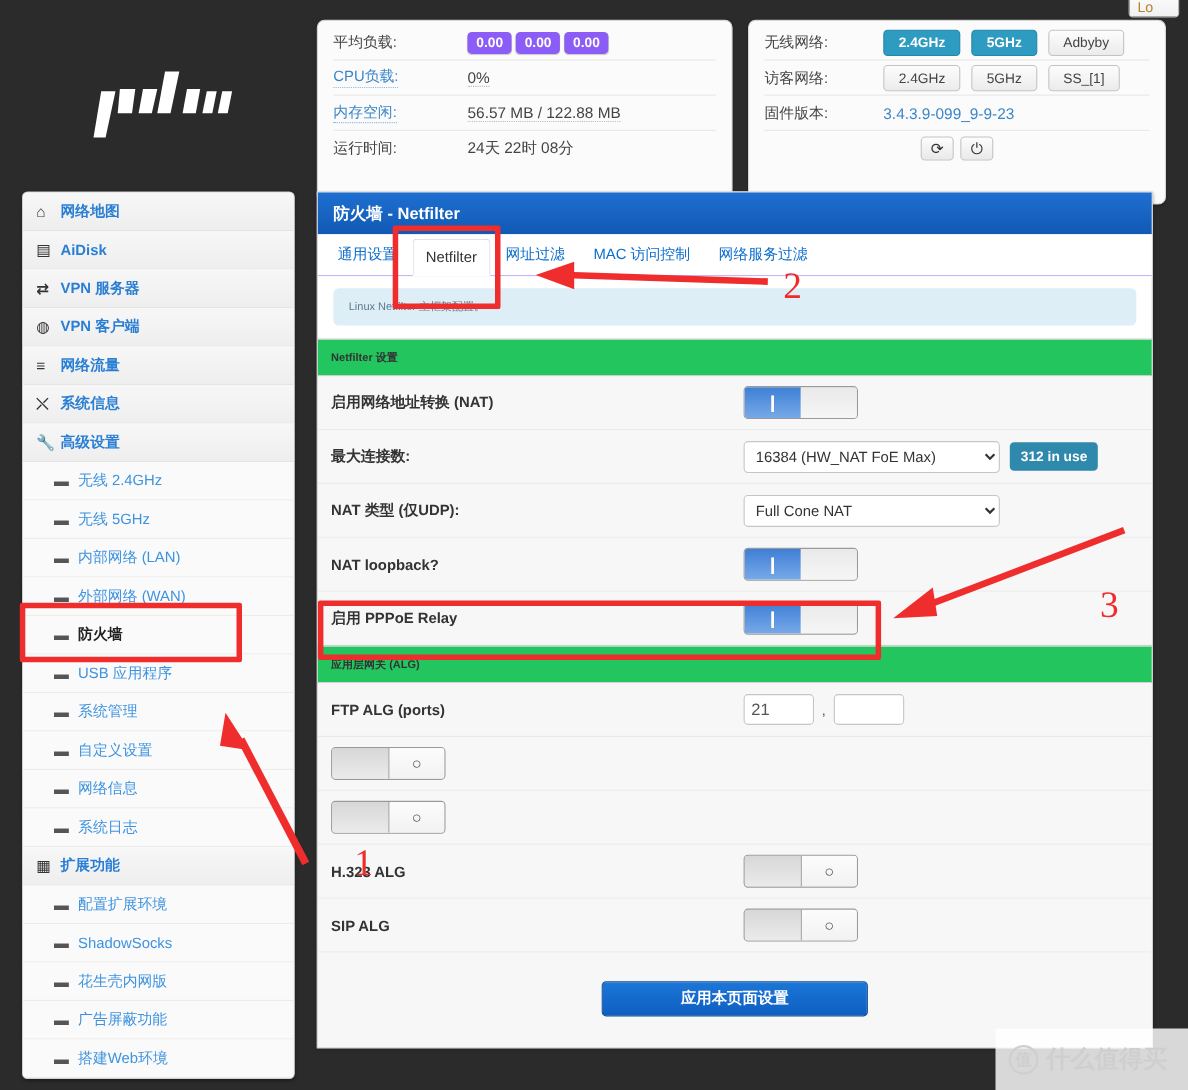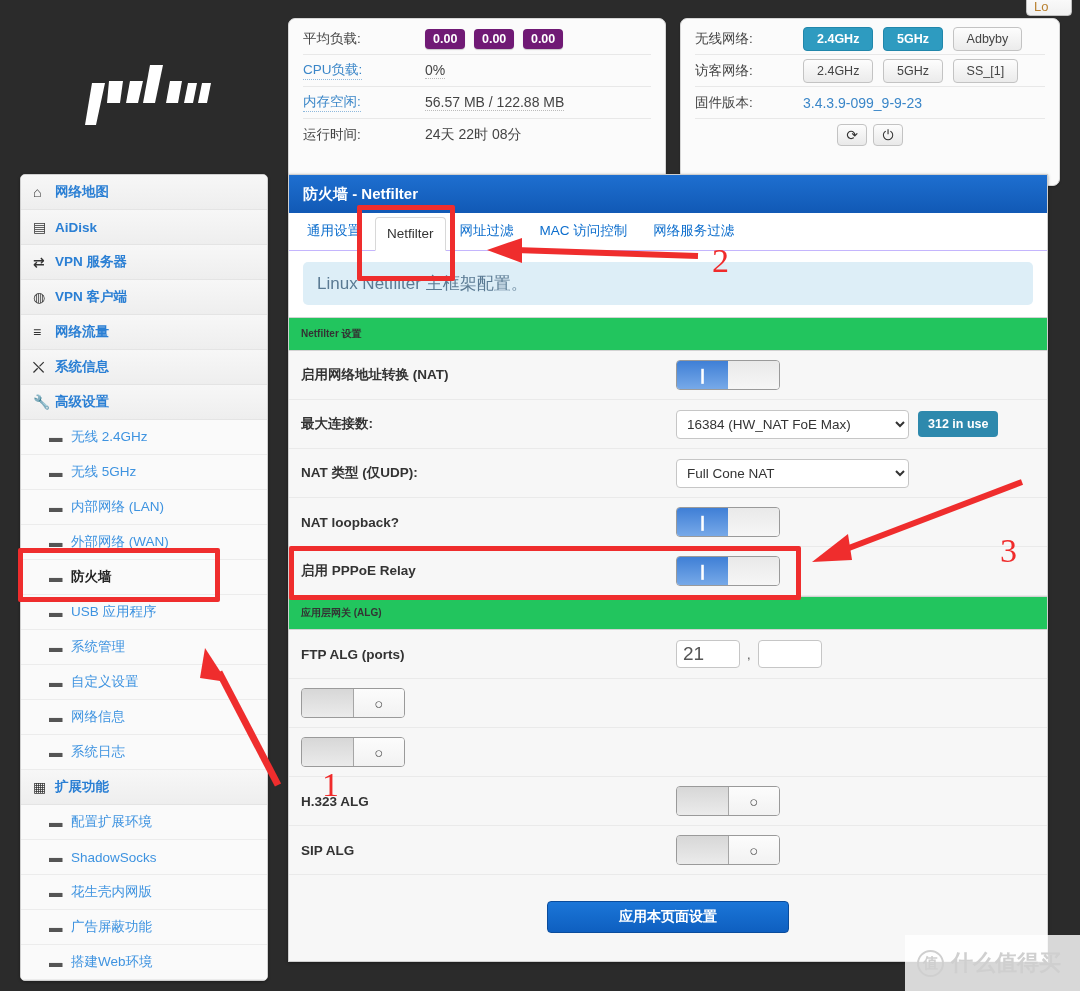--- a/index.html
+++ b/index.html
@@ -55,24 +55,24 @@
   .slabel{
     width:120px; color:#444; font-size:13.5px; white-space:nowrap;
   }
   .slabel.link{ color:#3a86c8; border-bottom:1px dotted #8fb9dd; display:inline-block; width:auto; }
   .slabel-cell{ width:122px; }
   .sval{ color:#444; font-size:14px; }
   .sval.dotted{ border-bottom:1px dotted #bbb; }
   .sval.link{ color:#3a86c8; }
   .badge{
     display:inline-block;
-    background:#701a75; color:#fff;
+    background:#8b5cf6; color:#fff;
     font-weight:bold; font-size:12.5px;
     padding:3px 8px; border-radius:4px;
-    margin-right:5px;
+    margin-right:0;
     box-shadow:0 1px 1px rgba(0,0,0,.2);
   }
   .pill{
     display:inline-block;
     padding:4px 13px; border-radius:4px;
     font-size:12.5px; margin-right:6px;
     border:1px solid #c3c3c3;
     background:linear-gradient(#fdfdfd,#ebebeb);
     color:#444;
   }
@@ -155,21 +155,21 @@
     border-bottom:1px solid #fff;
     border-radius:4px 4px 0 0;
     margin-bottom:-1px;
   }
   .infobox{
     margin:11px 14px 12px;
     background:#ddeef7;
     border-radius:5px;
     padding:10px 14px;
     color:#5a7a93;
-    font-size:17px;
+    font-size:10px;
   }
   .section-head{
     background:#22c55e;
     border-top:1px solid #d3d3d3;
     border-bottom:1px solid #d3d3d3;
     padding:9px 12px;
     font-weight:bold;
     font-size:10px;
     color:#333;
   }
@@ -209,21 +209,21 @@
     font-family:inherit;
   }
   .use-badge{
     background:#2e89ad; color:#fff; font-weight:bold;
     font-size:12.5px; padding:6px 10px; border-radius:4px;
     margin-left:9px;
   }
   input.tf{
     width:64px; height:28px;
     border:1px solid #c6c6c6; border-radius:4px;
-    padding:0 6px; font-size:19px; color:#555;
+    padding:0 6px; font-size:15px; color:#555;
     font-family:inherit; background:#fff;
   }
   .comma{ margin:0 7px; color:#555; }
   .apply-wrap{
     padding:26px 0 28px;
     display:flex; justify-content:center;
     background:#f7f7f7;
   }
   .apply-btn{
     width:242px; height:32px;

